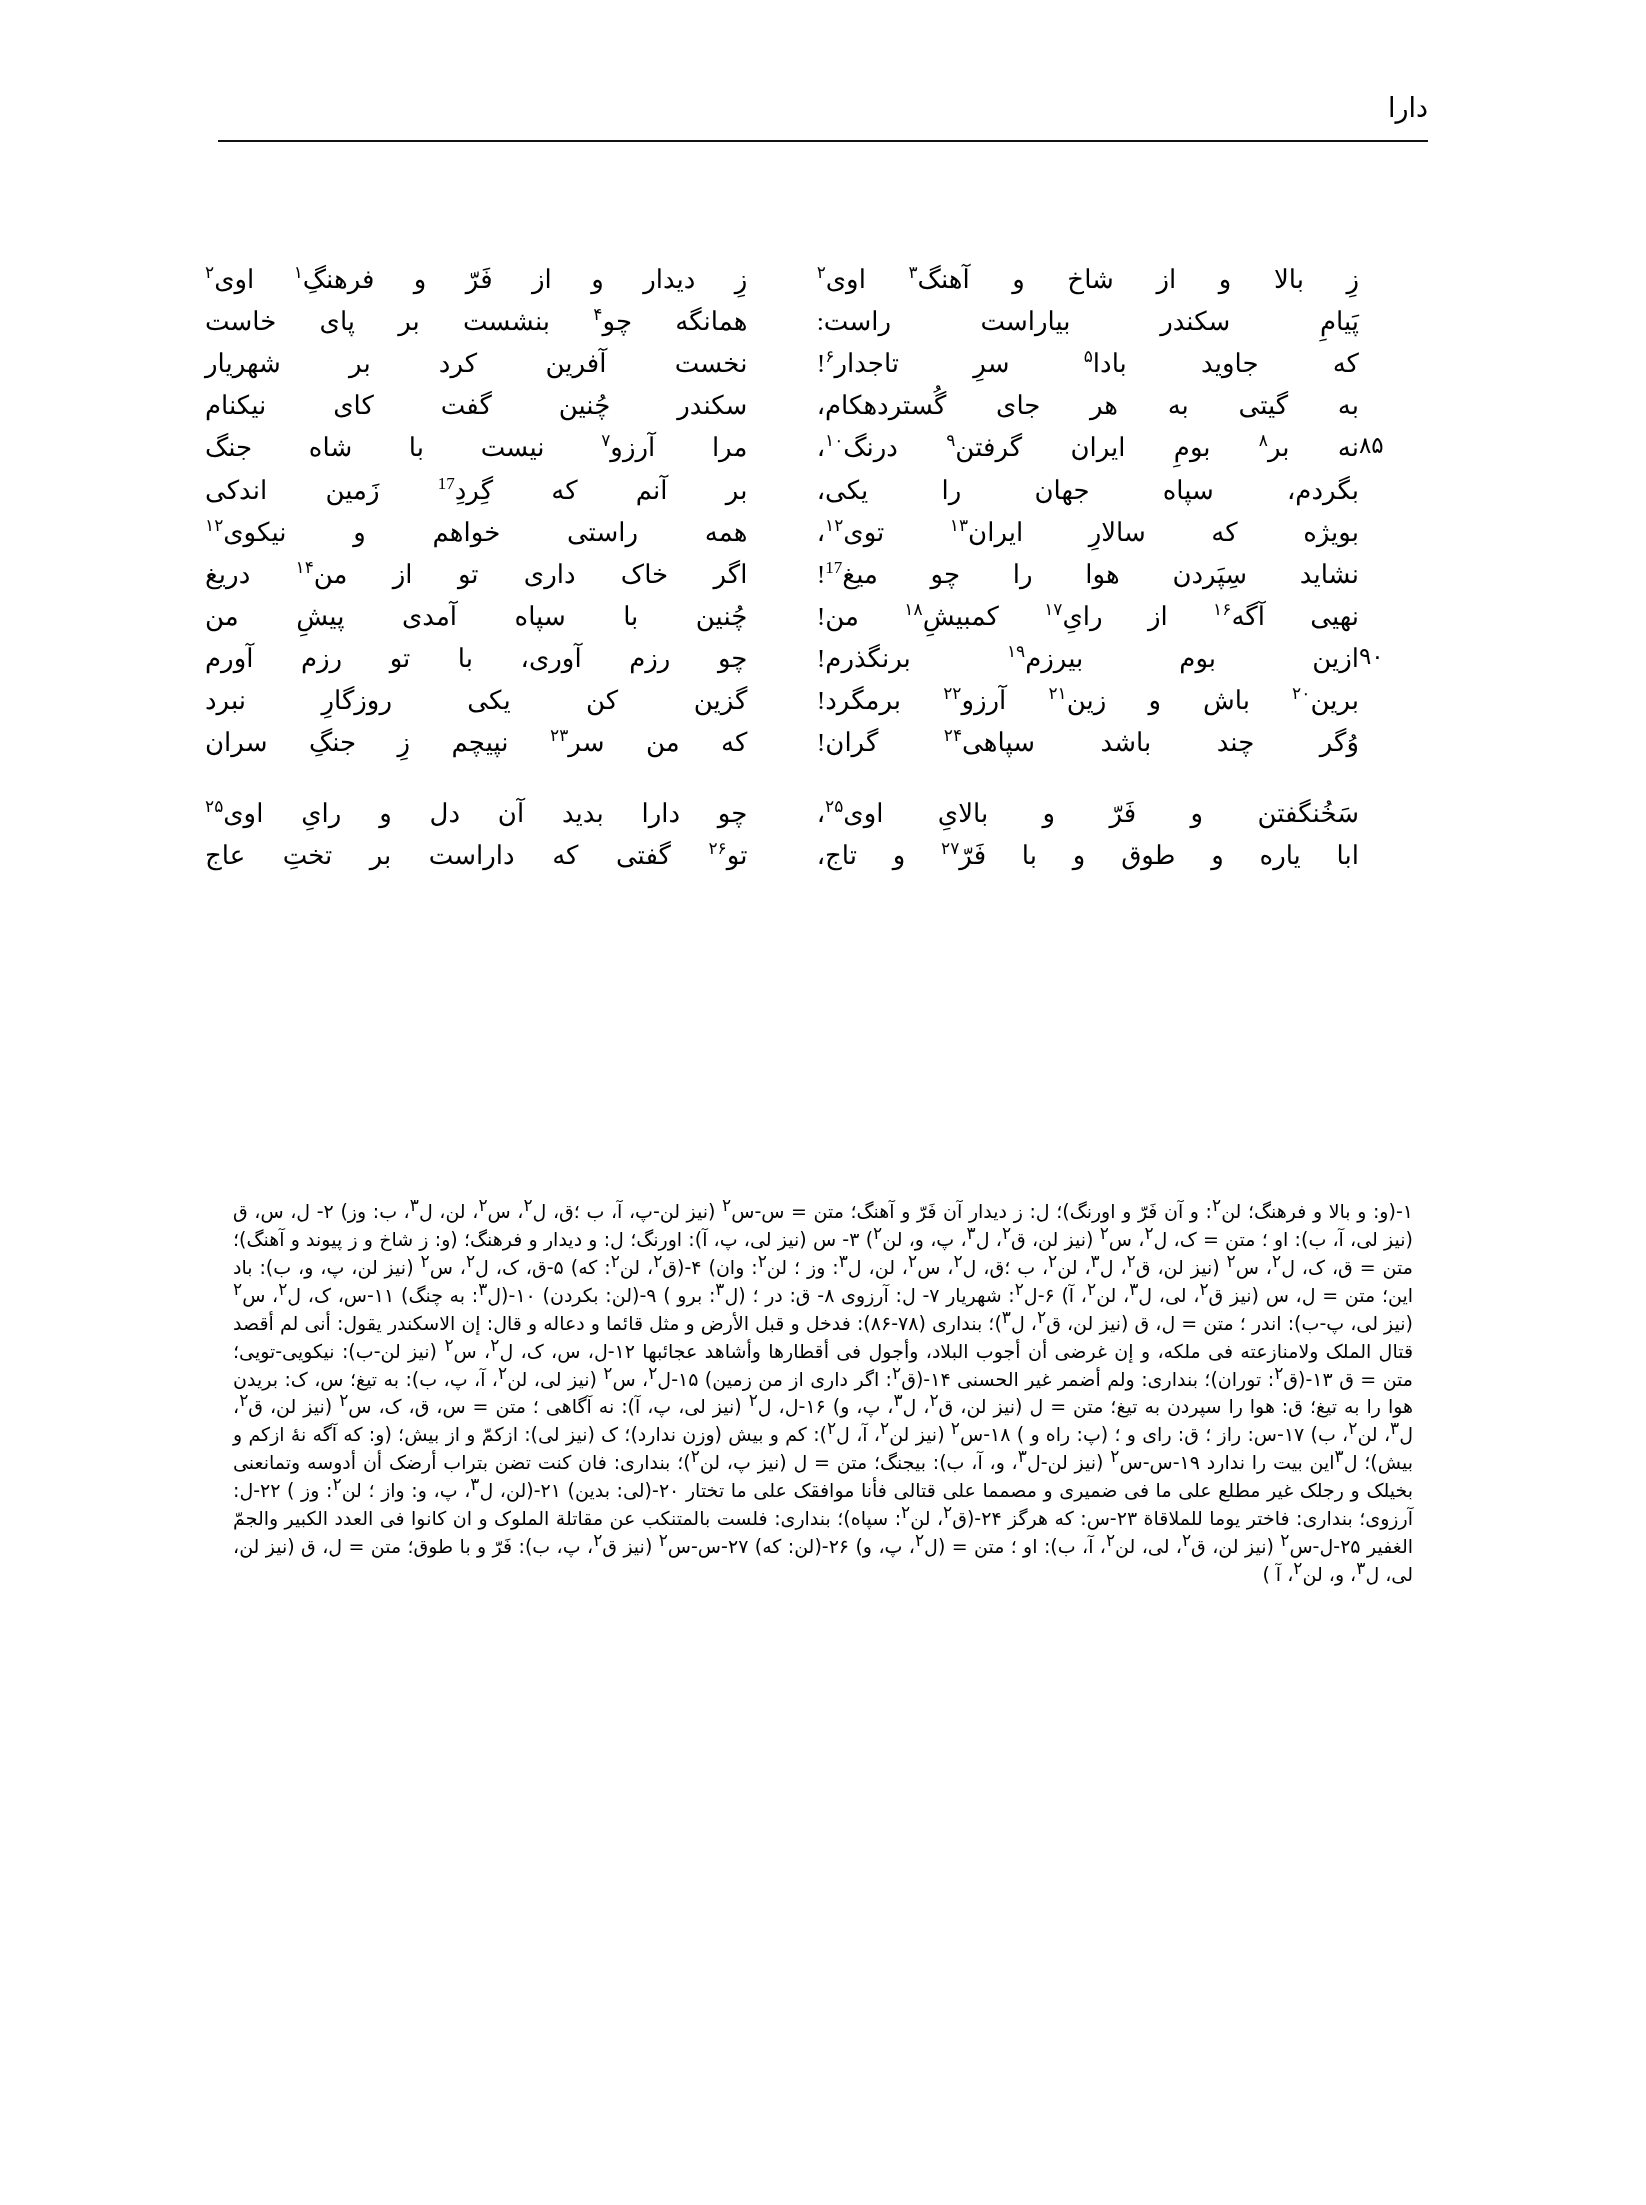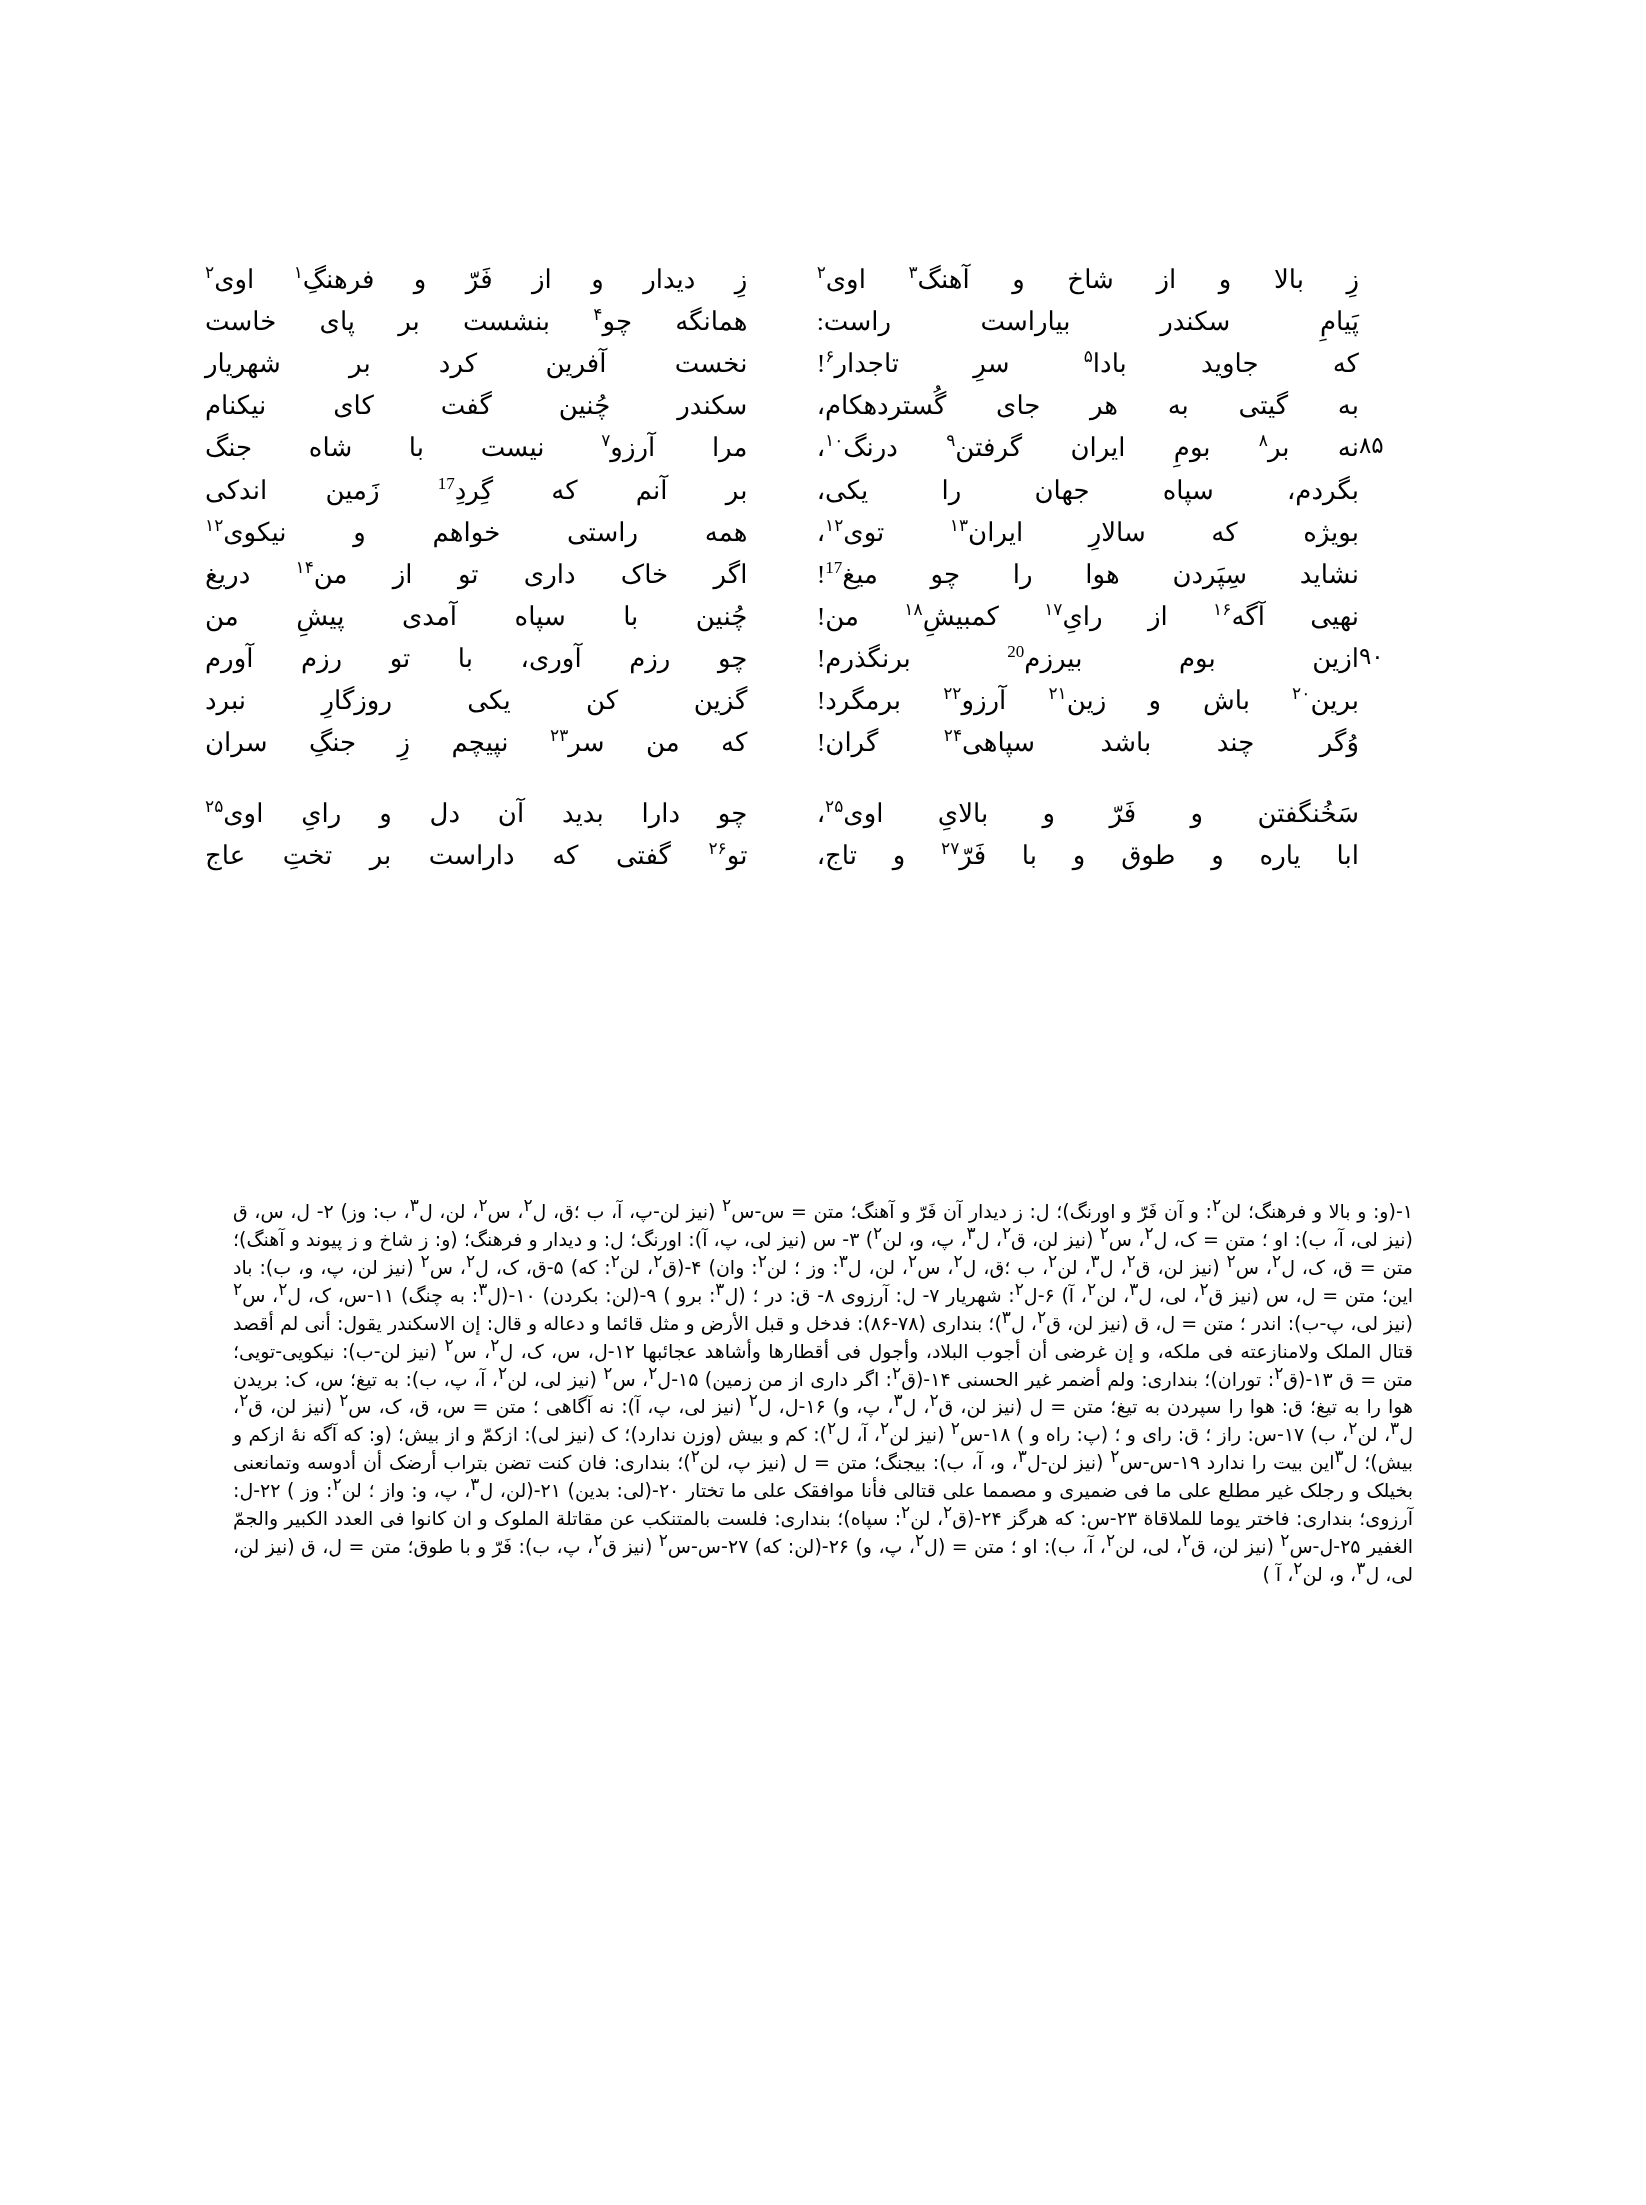--- a/index.html
+++ b/index.html
@@ -114,20 +114,24 @@
     text-align:center;
     font-size:26px;
     letter-spacing:1.4px;
   }
 </style>
 </head>
 <body>
 
 <div class="page">
 
+  <div class="header-zone">
+    <div class="header-title">دارا</div>
+    <div class="header-rule"></div>
+  </div>
 
   <div class="verse-area">
     <table class="verse-table">
       <colgroup>
         <col class="col-num">
         <col class="col-left">
         <col class="col-gap">
         <col class="col-right">
       </colgroup>
       <tbody id="verse-body">
@@ -180,21 +184,21 @@
             <td class="hemistich">اگر خاک داری تو از من<sup class="fn">۱۴</sup> دریغ</td>
           </tr>
           <tr>
             <td class="verse-num"></td>
             <td class="hemistich">نهیی آگه<sup class="fn">۱۶</sup> از رایِ<sup class="fn">۱۷</sup> کمبیشِ<sup class="fn">۱۸</sup> من!</td>
             <td></td>
             <td class="hemistich">چُنین با سپاه آمدی پیشِ من</td>
           </tr>
           <tr>
             <td class="verse-num">۹۰</td>
-            <td class="hemistich">ازین بوم بیرزم<sup class="fn">20</sup> برنگذرم!</td>
+            <td class="hemistich">ازین بوم بیرزم<sup class="fn">۱۹</sup> برنگذرم!</td>
             <td></td>
             <td class="hemistich">چو رزم آوری، با تو رزم آورم</td>
           </tr>
           <tr>
             <td class="verse-num"></td>
             <td class="hemistich">برین<sup class="fn">۲۰</sup> باش و زین<sup class="fn">۲۱</sup> آرزو<sup class="fn">۲۲</sup> برمگرد!</td>
             <td></td>
             <td class="hemistich">گزین کن یکی روزگارِ نبرد</td>
           </tr>
           <tr>

